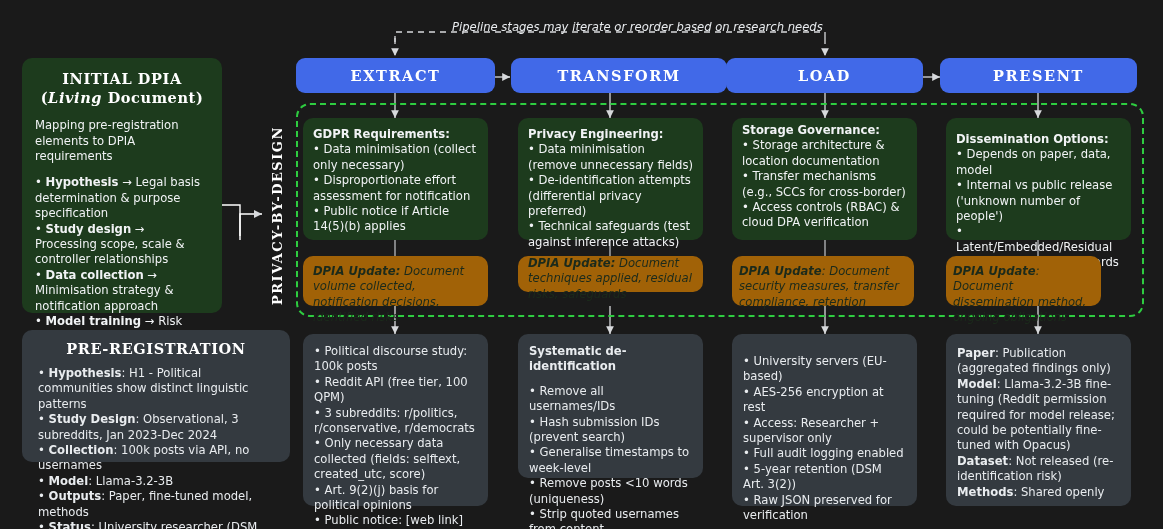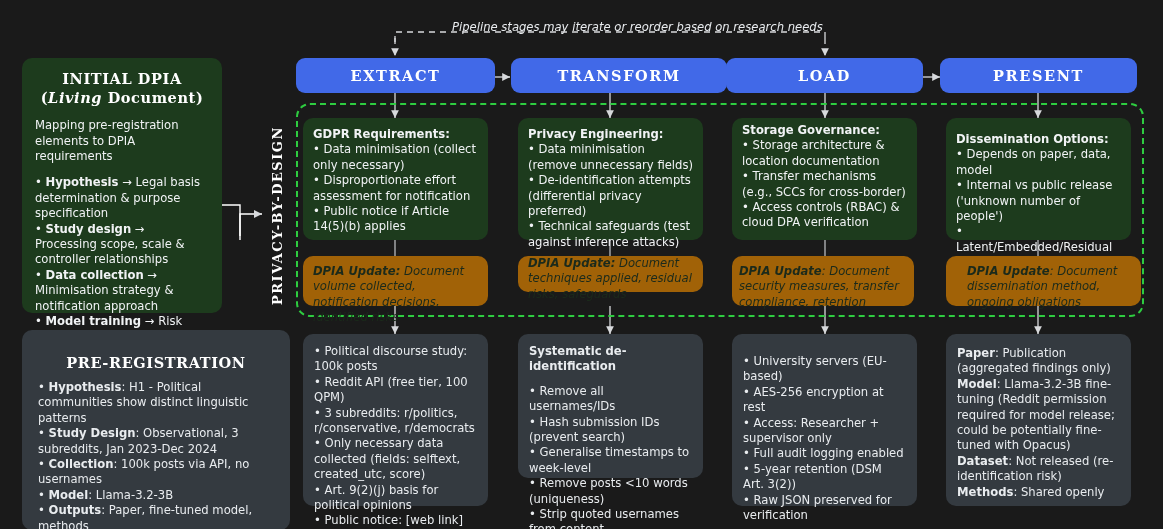--- a/index.html
+++ b/index.html
@@ -115,21 +115,21 @@
     <div class="body-txt" style="margin-top:11px;">Mapping pre-registration elements to DPIA requirements</div>
     <div class="body-txt" style="margin-top:11px;">
       <div>• <b>Hypothesis</b><span> → Legal basis determination &amp; purpose specification</span></div>
       <div>• <b>Study design</b><span> → Processing scope, scale &amp; controller relationships</span></div>
       <div>• <b>Data collection</b><span> → Minimisation strategy &amp; notification approach</span></div>
       <div>• <b>Model training</b><span> → Risk assessment &amp; technical safeguards</span></div>
       <div>• <b>Expected outputs</b><span> → Dissemination risks &amp; re-identification potential</span></div>
     </div>
   </div>
 
-  <div class="box dark-card" style="left:22px;top:330px;width:268px;height:200px;padding:24px 16px;">
+  <div class="box dark-card" style="left:22px;top:330px;width:268px;height:132px;padding:10px 16px;">
     <div class="title-serif" style="font-size:14.5px;margin-bottom:9px;">PRE-REGISTRATION</div>
     <div class="body-txt">
       <div>• <b>Hypothesis</b><span>: H1 - Political communities show distinct linguistic patterns</span></div>
       <div>• <b>Study Design</b><span>: Observational, 3 subreddits, Jan 2023-Dec 2024</span></div>
       <div>• <b>Collection</b><span>: 100k posts via API, no usernames</span></div>
       <div>• <b>Model</b><span>: Llama-3.2-3B</span></div>
       <div>• <b>Outputs</b><span>: Paper, fine-tuned model, methods</span></div>
       <div>• <b>Status</b><span>: University researcher (DSM Art. 3 qualified, GDPR legal basis as Art. 6(1)(e) public interest)</span></div>
     </div>
   </div>
@@ -213,21 +213,21 @@
     <span>PRESENT</span>
   </div>
   <div class="box green-card" style="left:946px;top:118px;width:185px;height:122px;padding:14px 10px;">
     <div class="body-txt"><b>Dissemination Options:</b></div>
     <div class="body-txt">
       <div>• <span>Depends on paper, data, model</span></div>
       <div>• <span>Internal vs public release ('unknown number of people')</span></div>
       <div>• <span>Latent/Embedded/Residual Risks &amp; required safeguards</span></div>
     </div>
   </div>
-  <div class="box bright-green" style="left:946px;top:256px;width:195px;height:50px;padding:8px 21px;">
+  <div class="box bright-green" style="left:946px;top:256px;width:155px;height:50px;padding:8px 7px;">
     <div class="body-txt"><b>DPIA Update</b><span>: Document dissemination method, ongoing obligations</span></div>
   </div>
   <div class="box dark-card" style="left:946px;top:334px;width:185px;height:172px;padding:12px 11px;">
     <div class="body-txt">
       <div><b>Paper</b><span>: Publication (aggregated findings only)</span></div>
       <div><b>Model</b><span>: Llama-3.2-3B fine-tuning (Reddit permission required for model release; could be potentially fine-tuned with Opacus)</span></div>
       <div><b>Dataset</b><span>: Not released (re-identification risk)</span></div>
       <div><b>Methods</b><span>: Shared openly</span></div>
     </div>
   </div>

